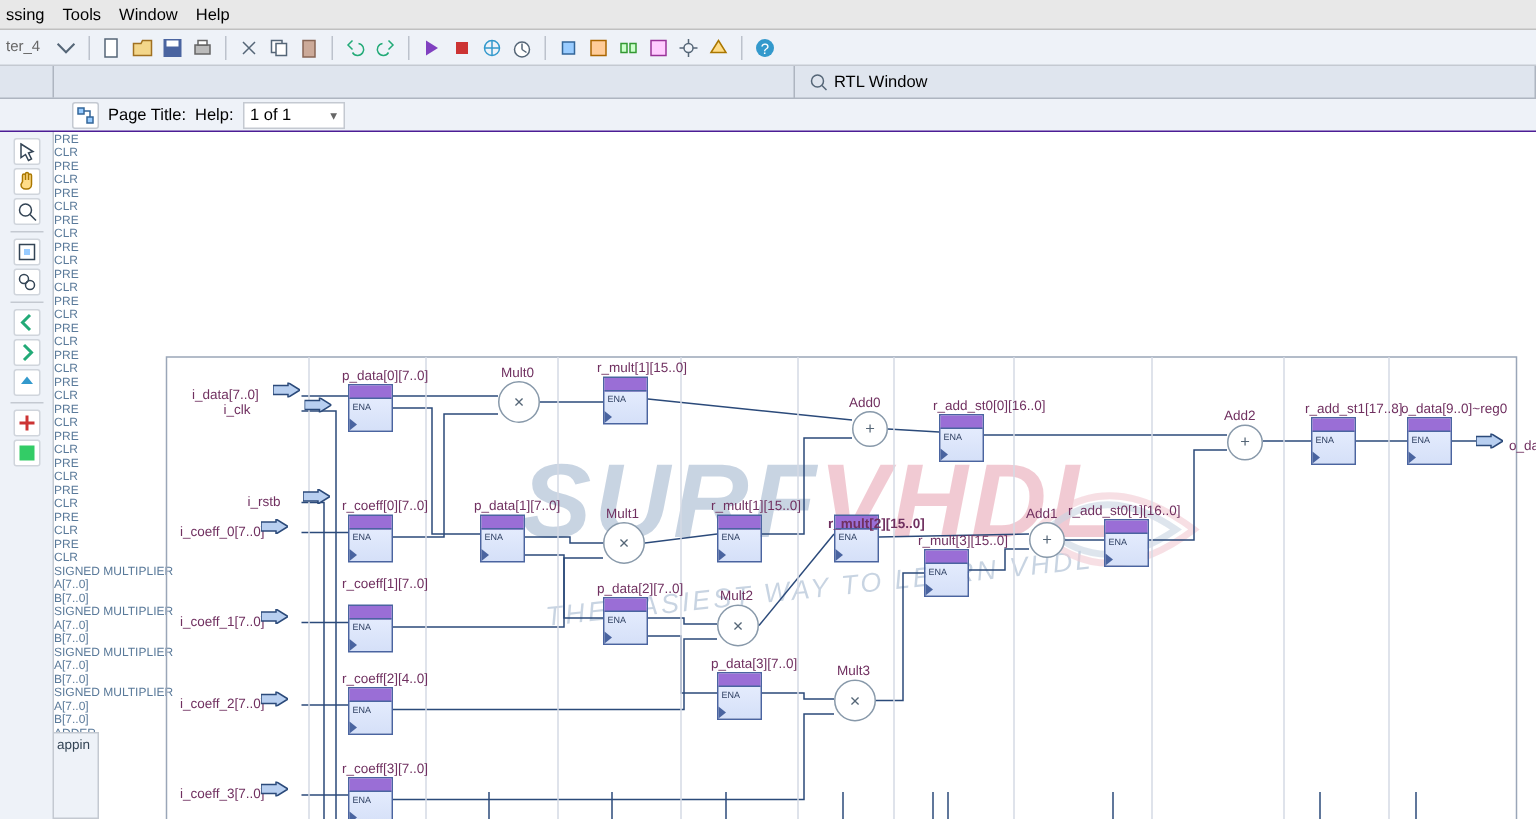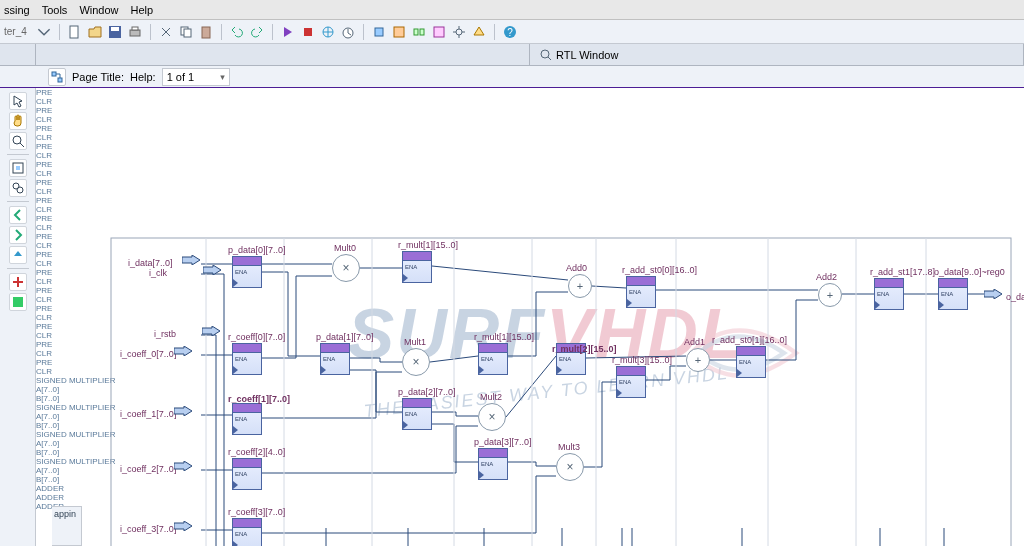--- a/index.html
+++ b/index.html
@@ -54,21 +54,21 @@
 .pin-arrow svg{width:100%;height:100%}
 
 .watermark{position:absolute;left:260px;top:150px;width:500px;height:220px;pointer-events:none;opacity:.22;display:flex;flex-direction:column;align-items:center;justify-content:center}
 .watermark .w1{font-size:70px;font-weight:bold;font-style:italic;letter-spacing:2px}
 .watermark .w1 .a{color:#0b3f7d}
 .watermark .w1 .b{color:#c4143a}
 .watermark .w2{font-size:18px;font-style:italic;color:#0b3f7d;letter-spacing:2px;margin-top:8px;transform:rotate(-6deg);}
 .watermark svg{position:absolute;right:-40px;top:40px;width:170px;height:150px;opacity:.6}
 
 
-.bottom-left{position:absolute;left:16px;bottom:0;width:30px;height:40px;background:#eef2f8;border:1px solid #c4c9d1;border-left:none;font-size:9px;color:#345;padding:2px;overflow:hidden}
+.bottom-left{position:absolute;left:0;bottom:0;width:30px;height:58px;background:#eef2f8;border:1px solid #c4c9d1;border-left:none;font-size:9px;color:#345;padding:2px;overflow:hidden}
 </style>
 </head>
 <body>
 
 <div class="menubar">
   <span>ssing</span>
   <span>Tools</span>
   <span>Window</span>
   <span>Help</span>
 </div>
@@ -366,21 +366,21 @@
           <span class="ena">ENA</span>
           <span class="clk"></span>
         </div>
         <div class="label" style="left: 192px; top: 244px;">r_coeff[0][7..0]</div>
         <div class="label-sm" style="left: 204px; top: 254px;">PRE</div>
         <div class="label-sm" style="left: 204px; top: 281px;">CLR</div>
         <div class="reg" style="left: 196px; top: 315px;">
           <span class="ena">ENA</span>
           <span class="clk"></span>
         </div>
-        <div class="label" style="left: 192px; top: 306px; font-weight: bold;">r_coeff[1][7..0]</div>
+        <div class="label" style="left: 192px; top: 296px;">r_coeff[1][7..0]</div>
         <div class="label-sm" style="left: 204px; top: 314px;">PRE</div>
         <div class="label-sm" style="left: 204px; top: 341px;">CLR</div>
         <div class="reg" style="left: 196px; top: 370px;">
           <span class="ena">ENA</span>
           <span class="clk"></span>
         </div>
         <div class="label" style="left: 192px; top: 359px;">r_coeff[2][4..0]</div>
         <div class="label-sm" style="left: 204px; top: 369px;">PRE</div>
         <div class="label-sm" style="left: 204px; top: 396px;">CLR</div>
         <div class="reg" style="left: 196px; top: 430px;">
@@ -497,21 +497,21 @@
         <div class="label" style="left: 780px; top: 184px;">Add2</div>
         <div class="label-sm" style="left: 778px; top: 221px;">ADDER</div>
         <div class="label" style="left: 92px; top: 170px;">i_data[7..0]</div>
         <div class="pin-arrow" style="left: 146px; top: 167px;"><svg viewBox="0 0 18 10">
             <path d="M0 2h10v-2l8 5-8 5v-2H0z" fill="#b8cff0" stroke="#2b4a7a"></path>
           </svg></div>
         <div class="label" style="left: 113px; top: 180px;">i_clk</div>
         <div class="pin-arrow" style="left: 167px; top: 177px;"><svg viewBox="0 0 18 10">
             <path d="M0 2h10v-2l8 5-8 5v-2H0z" fill="#b8cff0" stroke="#2b4a7a"></path>
           </svg></div>
-        <div class="label" style="left: 101px; top: 241px; padding-left: 17px;">i_rstb</div>
+        <div class="label" style="left: 112px; top: 241px; padding-left: 17px;">i_rstb</div>
         <div class="pin-arrow" style="left: 166px; top: 238px;"><svg viewBox="0 0 18 10">
             <path d="M0 2h10v-2l8 5-8 5v-2H0z" fill="#b8cff0" stroke="#2b4a7a"></path>
           </svg></div>
         <div class="label" style="left: 84px; top: 261px;">i_coeff_0[7..0]</div>
         <div class="pin-arrow" style="left: 138px; top: 258px;"><svg viewBox="0 0 18 10">
             <path d="M0 2h10v-2l8 5-8 5v-2H0z" fill="#b8cff0" stroke="#2b4a7a"></path>
           </svg></div>
         <div class="label" style="left: 84px; top: 321px;">i_coeff_1[7..0]</div>
         <div class="pin-arrow" style="left: 138px; top: 318px;"><svg viewBox="0 0 18 10">
             <path d="M0 2h10v-2l8 5-8 5v-2H0z" fill="#b8cff0" stroke="#2b4a7a"></path>

